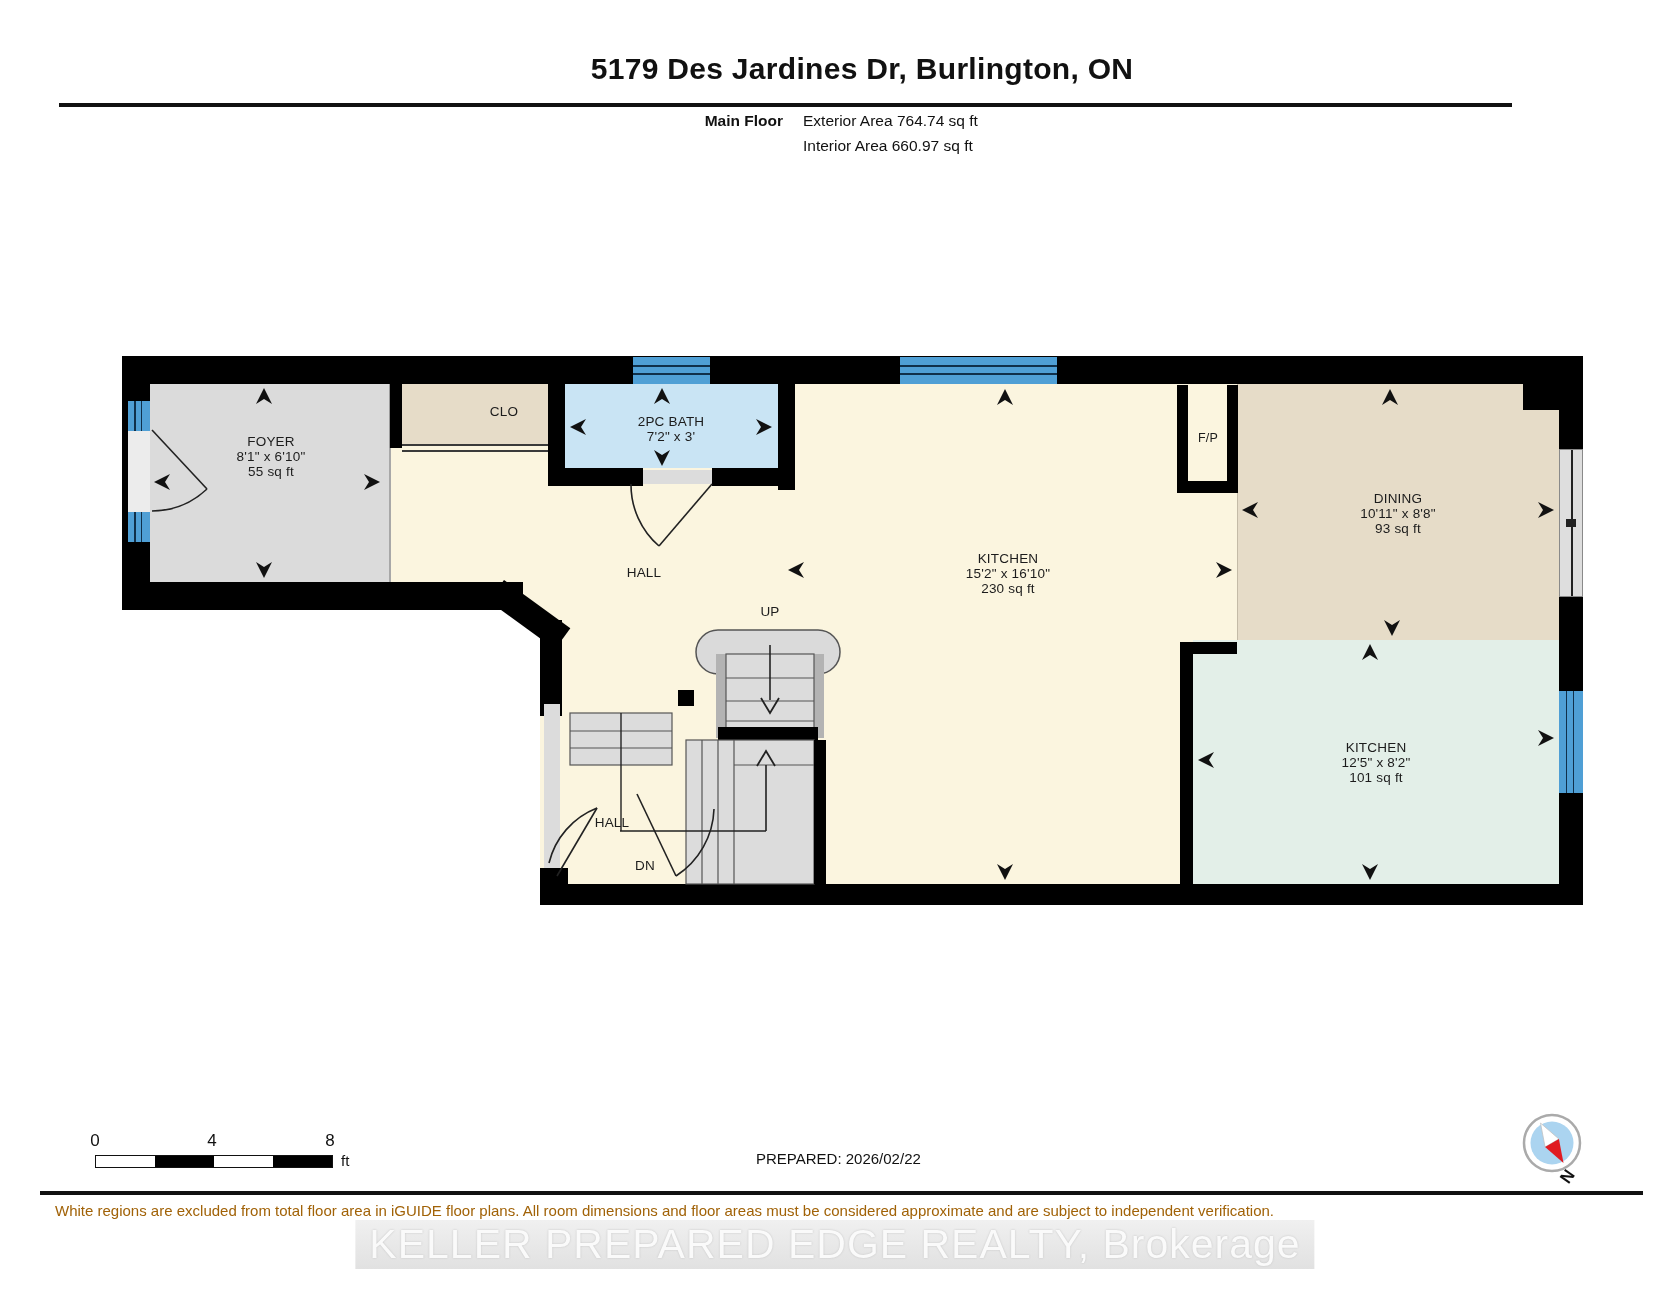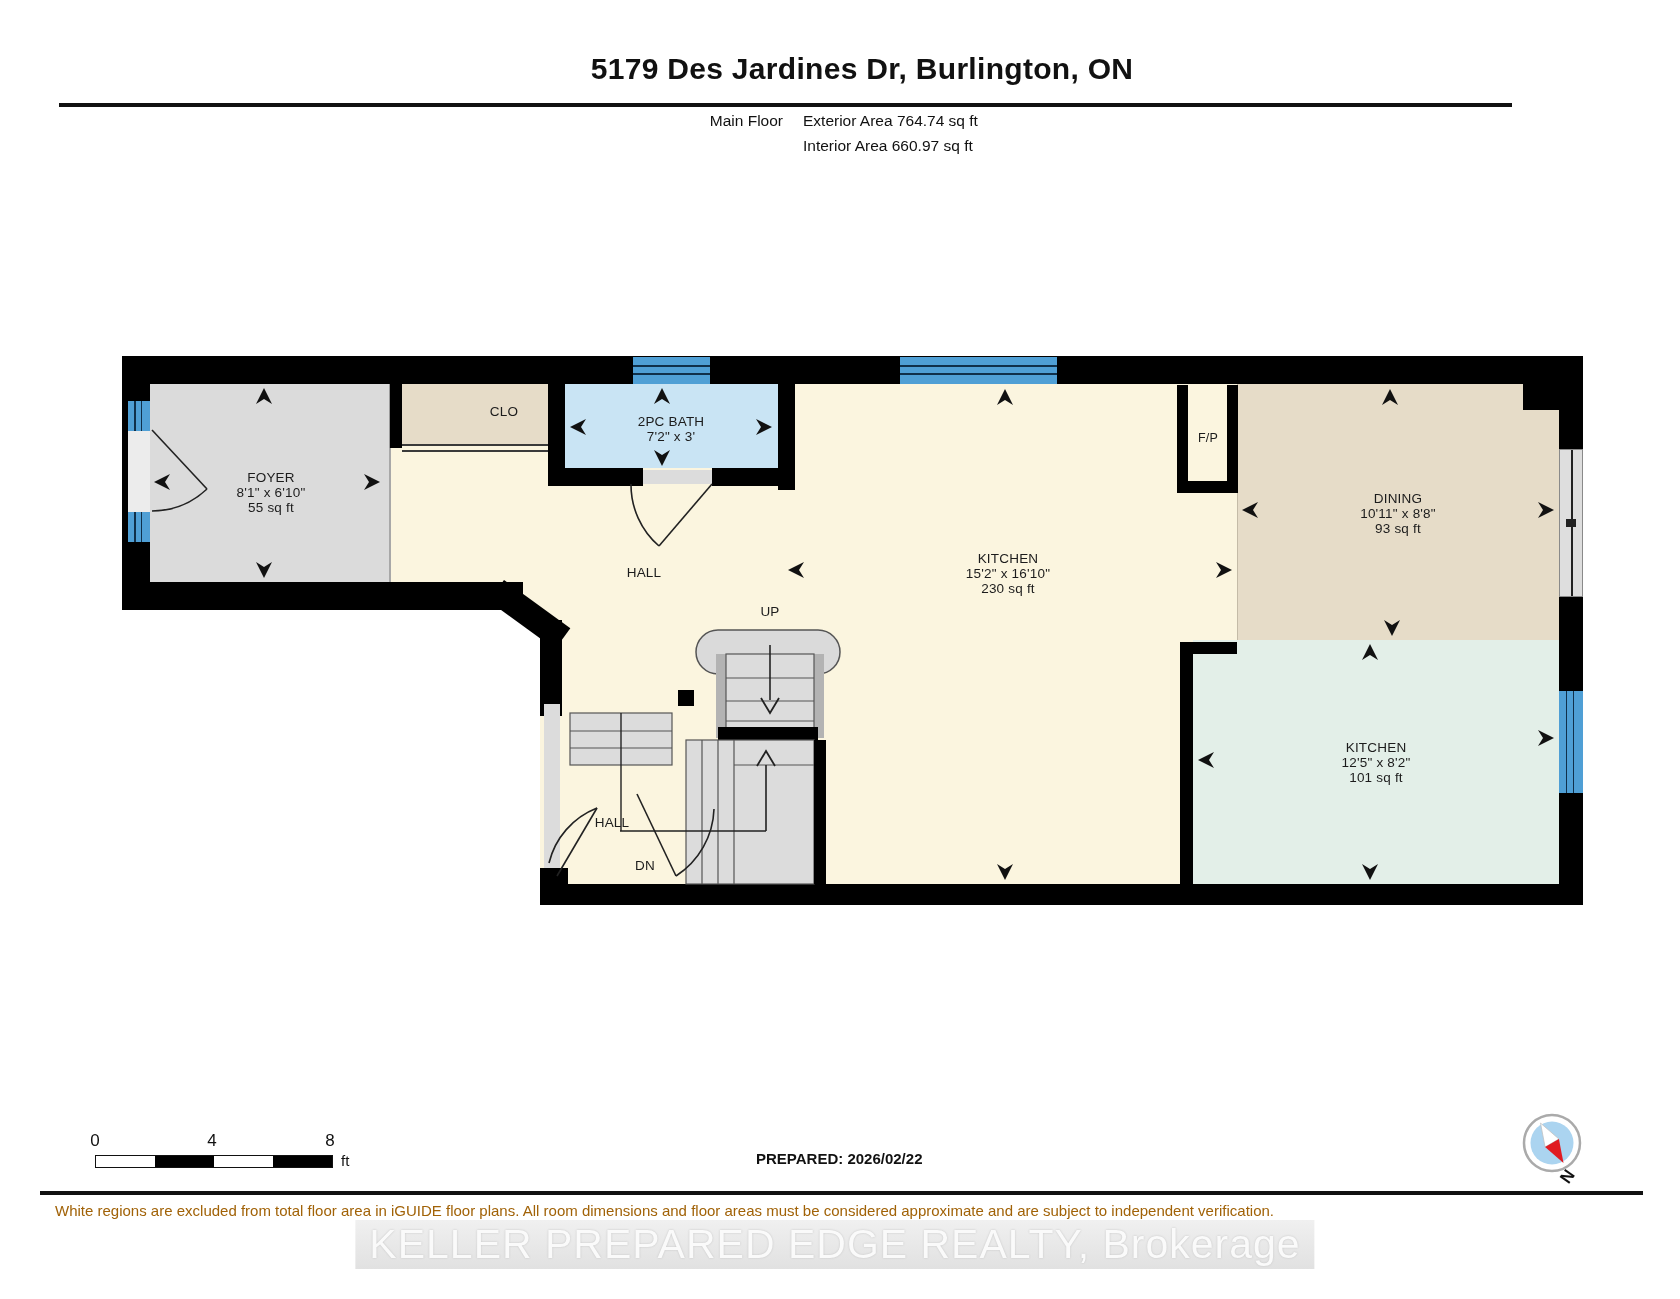--- a/index.html
+++ b/index.html
@@ -38,21 +38,21 @@
     font-size:41px;font-weight:500;letter-spacing:1px;white-space:nowrap;
     color:#fafafa;background:linear-gradient(180deg,#f0f0f0,#e1e1e1);
     text-shadow:0 0 2px #bfbfbf;padding:1px 14px;
   }
 </style>
 </head>
 <body>
 
 <div class="title">5179 Des Jardines Dr, Burlington, ON</div>
 <div class="ln" style="left:59px;top:103px;width:1453px;height:4px;background:#111"></div>
-<div class="subhdr" style="left:583px;top:112px;width:200px;text-align:right;font-weight:normal">Main Floor</div>
+<div class="subhdr" style="left:583px;top:112px;width:200px;text-align:right;font-weight:bold">Main Floor</div>
 <div class="subhdr" style="left:803px;top:112px">Exterior Area 764.74 sq ft</div>
 <div class="subhdr" style="left:803px;top:137px">Interior Area 660.97 sq ft</div>
 
 <div class="flr" style="left:150px;top:384px;width:1409px;height:500px;background:var(--floor-living,#FBF5DF)"></div>
 <div class="flr" style="left:0;top:610px;width:540px;height:330px;background:#fff"></div>
 <div class="flr" style="left:150px;top:384px;width:240px;height:198px;background:var(--floor-foyer,#DBDBDB);border-right:1px solid #9a9a9a;box-sizing:border-box"></div>
 <div class="flr" style="left:402px;top:384px;width:146px;height:60px;background:var(--floor-tan,#E6DCC8)"></div>
 <div class="flr" style="left:565px;top:384px;width:213px;height:84px;background:var(--floor-bath,#C9E4F4)"></div>
 <div class="flr" style="left:1238px;top:384px;width:321px;height:256px;background:var(--floor-tan,#E6DCC8)"></div>
 <div class="flr" style="left:1193px;top:640px;width:366px;height:244px;background:var(--floor-kitchen,#E3EFE8)"></div>
@@ -157,21 +157,21 @@
     <polygon points="1242,510 1258,502 1253,510 1258,518"></polygon>
     <polygon points="1554,510 1538,502 1543,510 1538,518"></polygon>
 
     <polygon points="1370,644 1378,660 1370,655 1362,660"></polygon>
     <polygon points="1370,880 1378,864 1370,869 1362,864"></polygon>
     <polygon points="1198,760 1214,752 1209,760 1214,768"></polygon>
     <polygon points="1554,738 1538,730 1543,738 1538,746"></polygon>
   </g>
 </svg>
 
-<div class="lbl" style="left:271px;top:492px">
+<div class="lbl" style="left:271px;top:456px">
   <div>FOYER</div>
   <div>8'1" x 6'10"</div>
   <div>55 sq ft</div>
 </div>
 <div class="lbl" style="left:504px;top:411px">CLO</div>
 <div class="lbl" style="left:671px;top:429px">
   <div>2PC BATH</div>
   <div>7'2" x 3'</div>
 </div>
 <div class="lbl" style="left:644px;top:572px">HALL</div>
@@ -199,21 +199,21 @@
 <div class="scale-num" style="left:212px;top:1131px">4</div>
 <div class="scale-num" style="left:330px;top:1131px">8</div>
 <div class="scalebar">
     <span></span>
     <span></span>
     <span></span>
     <span></span>
   </div>
 <div class="abs" style="left:341px;top:1152px;font-size:15px">ft</div>
 
-<div class="abs" style="left:756px;top:1150px;font-size:15px;font-weight:bold">PREPARED: 2026/02/22</div>
+<div class="abs" style="left:756px;top:1150px;font-size:15px;font-weight:normal">PREPARED: 2026/02/22</div>
 
 <svg width="96" height="100" viewBox="0 0 96 100" style="position:absolute;left:1510px;top:1100px">
   <circle cx="42" cy="43" r="28" fill="#ffffff" stroke="#aaaaaa" stroke-width="2.5"></circle>
   <circle cx="42" cy="43" r="21.5" fill="var(--compass-blue,#ABD4F0)"></circle>
   <g transform="rotate(-30 42 43)">
     <polygon points="42,20 34,43 50,43" fill="#ffffff" stroke="#c0c0c0" stroke-width="0.7"></polygon>
     <polygon points="42,66 34,43 50,43" fill="var(--compass-red,#E01B22)"></polygon>
   </g>
   <text x="52" y="84" transform="rotate(-55 56 78)" font-size="17" font-weight="bold" fill="#111" font-family="Liberation Sans, sans-serif">N</text>
 </svg>

